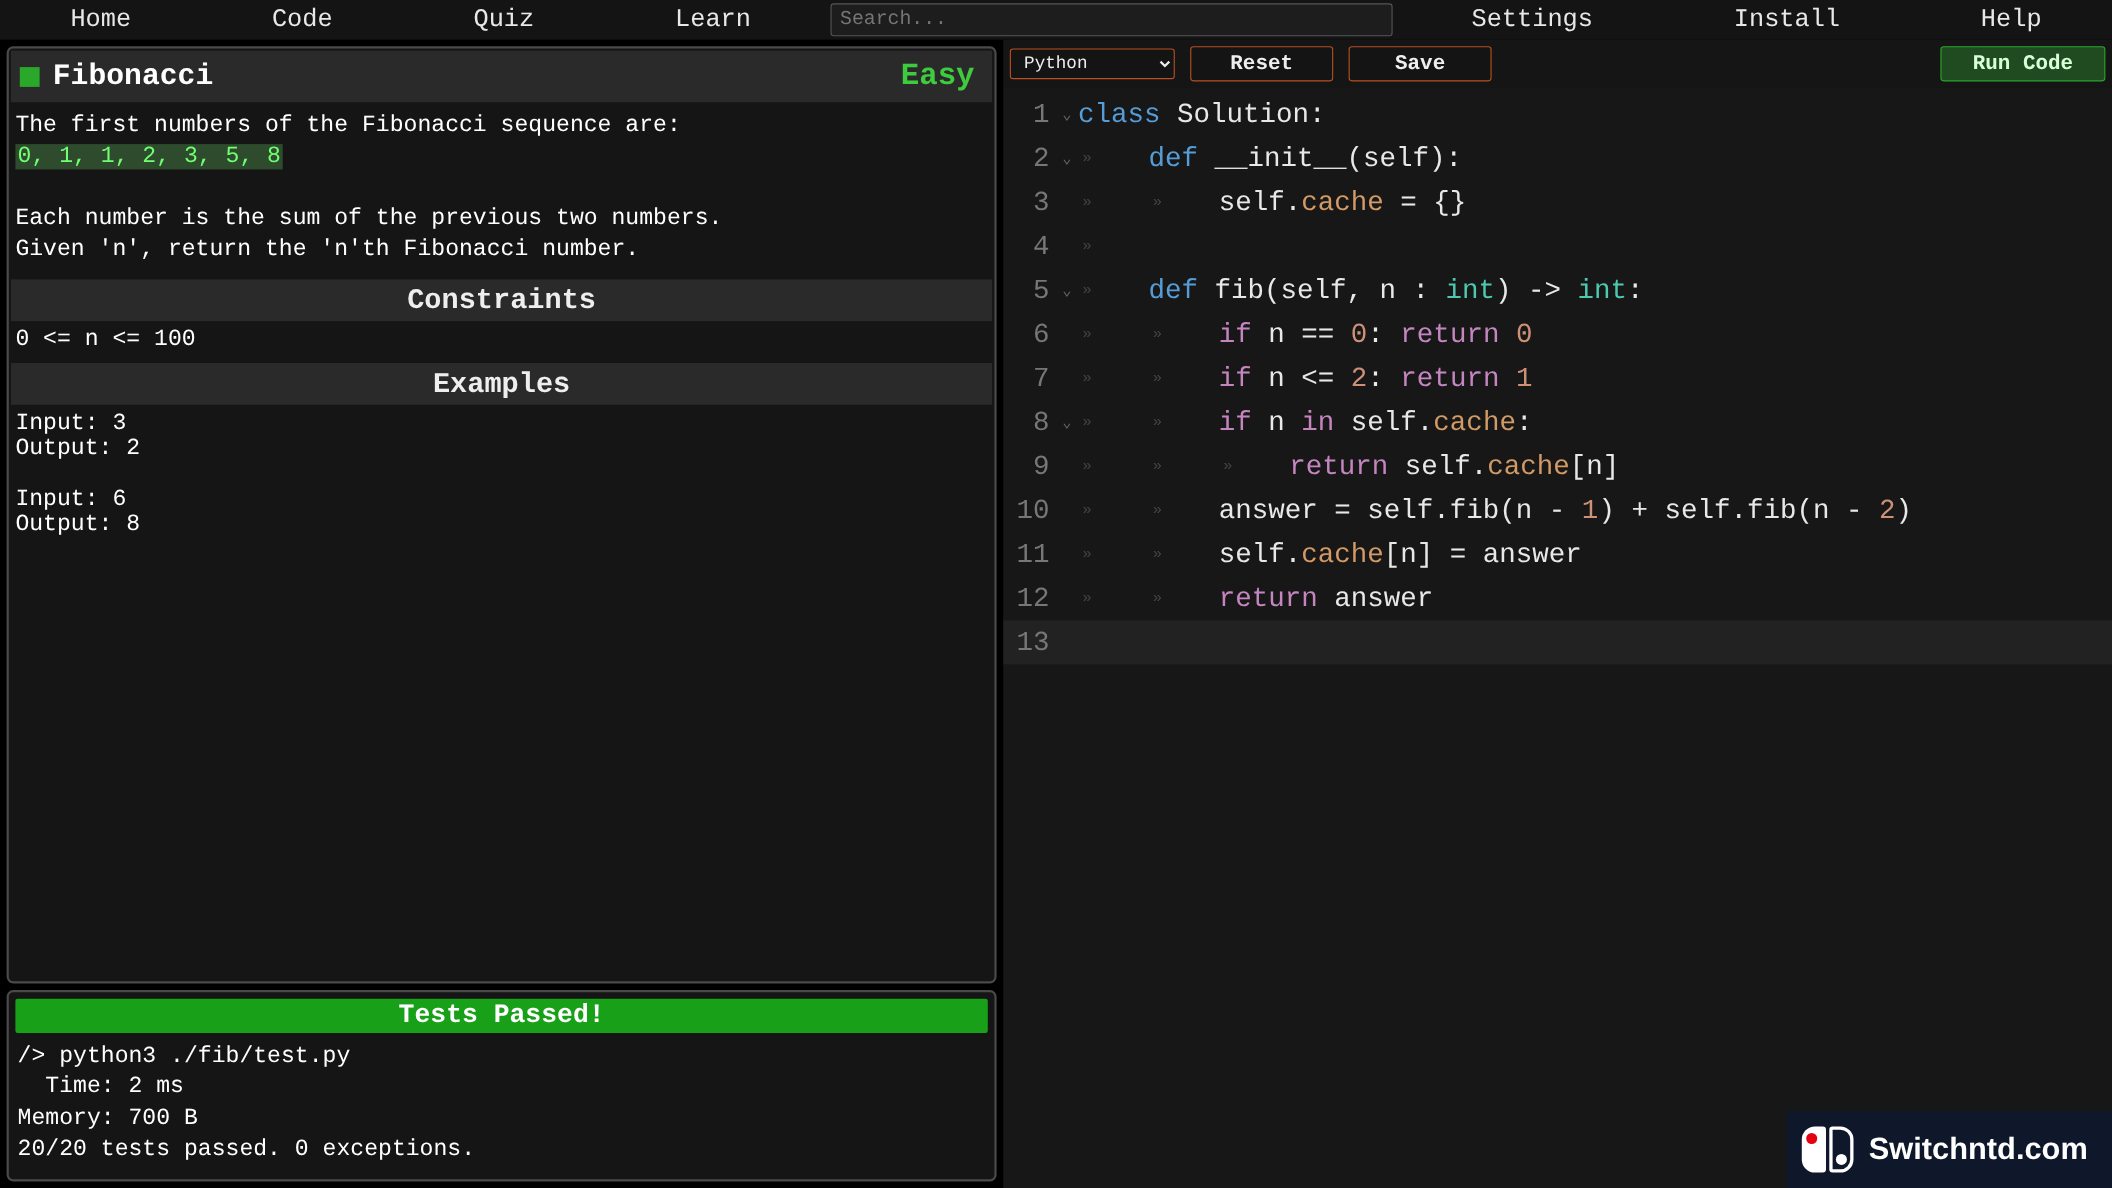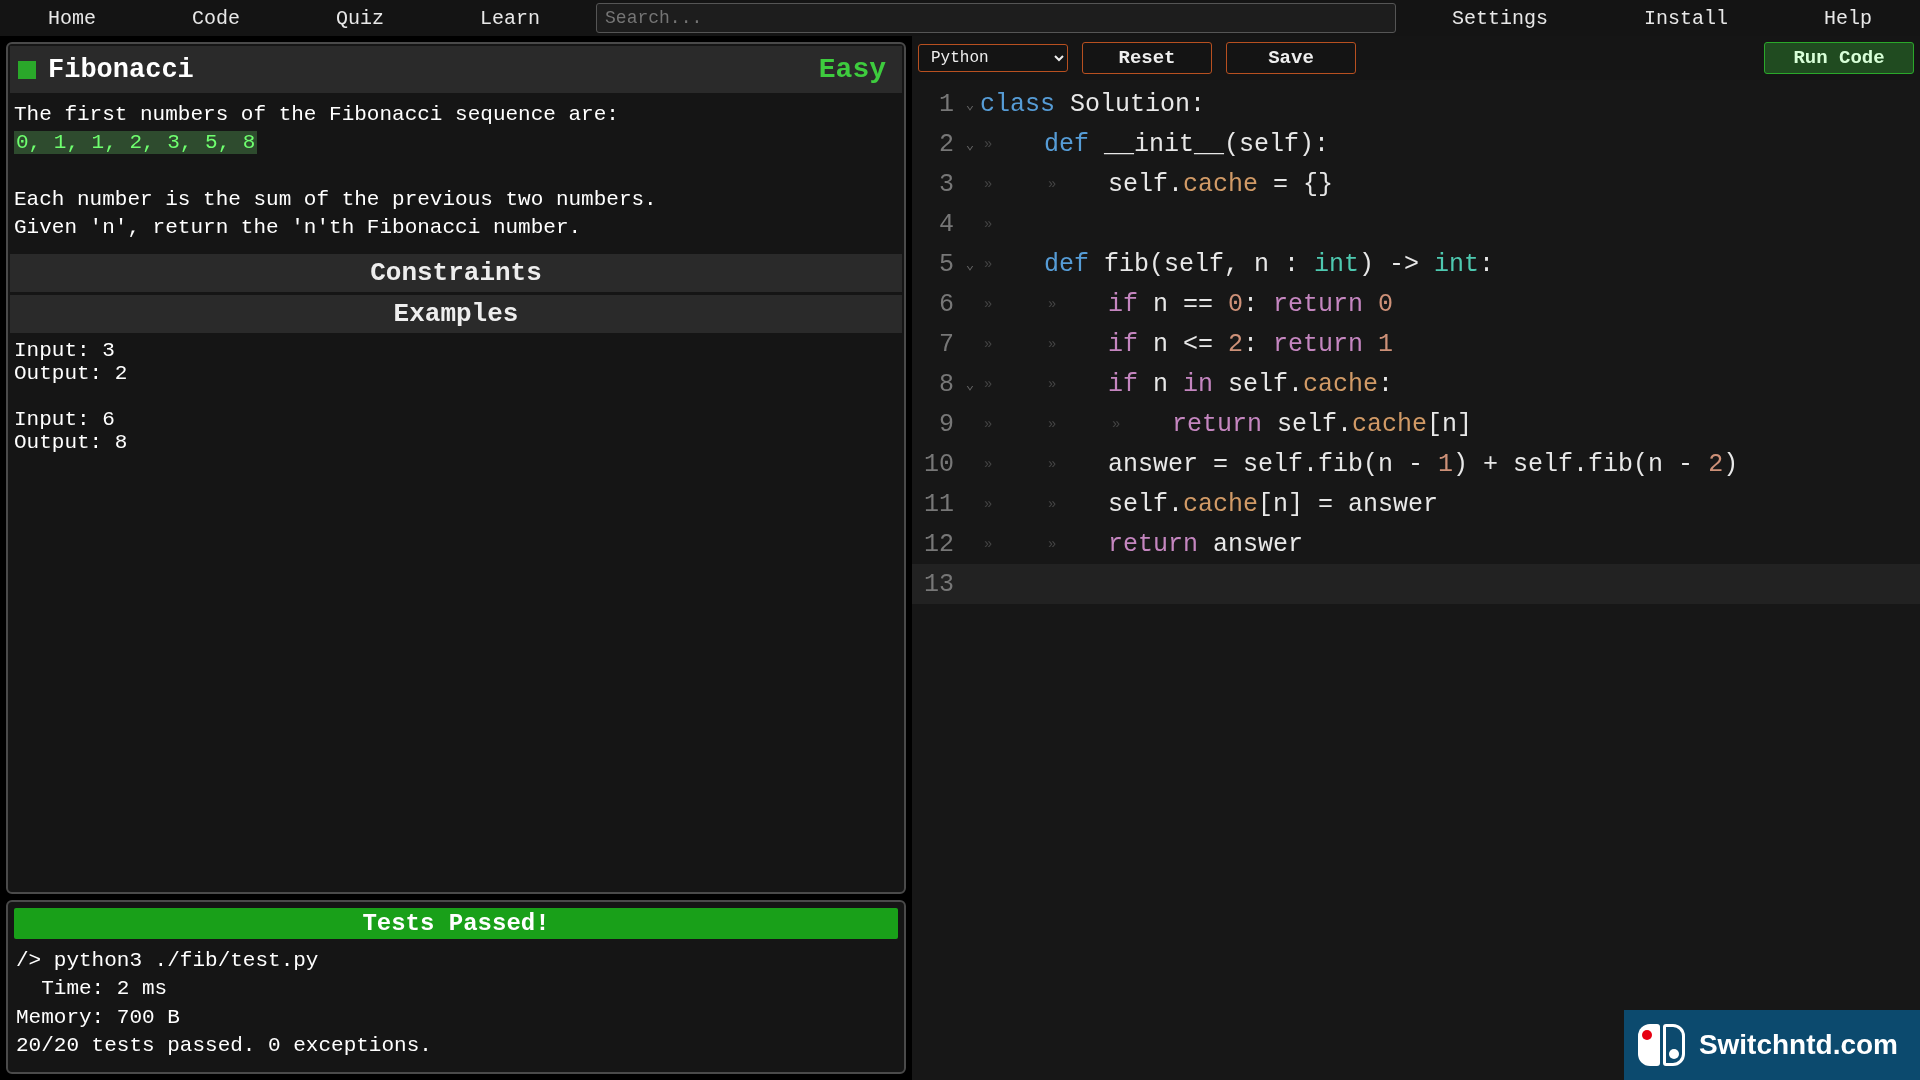--- a/index.html
+++ b/index.html
@@ -14,24 +14,24 @@
   }
   .topbar {
     display: flex;
     align-items: center;
     height: 36px;
     background: #141414;
     gap: 0;
   }
   .nav-left, .nav-right { display: flex; }
   .nav-item {
-    padding: 6px 48px;
+    padding: 6px 64px;
     cursor: pointer;
     color: #e8e8e8;
-    font-size: 20px;
+    font-size: 23px;
     text-align: right;
   }
   .search-wrap { flex: 1; padding: 0 8px; }
   .search-input {
     width: 100%;
     background: #1d1d1d;
     border: 1px solid #555;
     border-radius: 3px;
     color: #aaa;
     padding: 4px 8px;
@@ -190,21 +190,21 @@
   .tok-def { color: #569cd6; margin-top: 32px; }
   .tok-type { color: #4ec9b0; }
   .tok-num { color: #ce9178; }
   .tok-attr { color: #d19a66; }
   .tok-pink { color: #c586c0; }
   .tok-name { color: #e8e8e8; }
   .watermark {
     position: fixed;
     right: 0;
     bottom: 0;
-    background: #0c4a6e;
+    background: #0f172a;
     color: #fff;
     font-family: Arial, sans-serif;
     font-weight: bold;
     font-size: 28px;
     padding: 14px 22px 14px 14px;
     display: flex;
     align-items: center;
     gap: 14px;
   }
   .switch-logo {
@@ -256,20 +256,21 @@
           <div class="title-text">Fibonacci</div>
         </div>
         <div class="difficulty">Easy</div>
       </div>
       <div class="desc"><span>The first numbers of the Fibonacci sequence are:</span>
 <span class="hl">0, 1, 1, 2, 3, 5, 8</span>
 
 <span>Each number is the sum of the previous two numbers.</span>
 <span>Given 'n', return the 'n'th Fibonacci number.</span></div>
       <div class="section-h">Constraints</div>
+      <div class="mono-block">0 &lt;= n &lt;= 100</div>
       <div class="section-h">Examples</div>
       <div class="mono-block">Input: 3
 Output: 2
 
 Input: 6
 Output: 8</div>
     </div>
     <div class="panel console-panel">
       <div class="tests-passed-bar">Tests Passed!</div>
       <div class="console-out">/&gt; python3 ./fib/test.py

